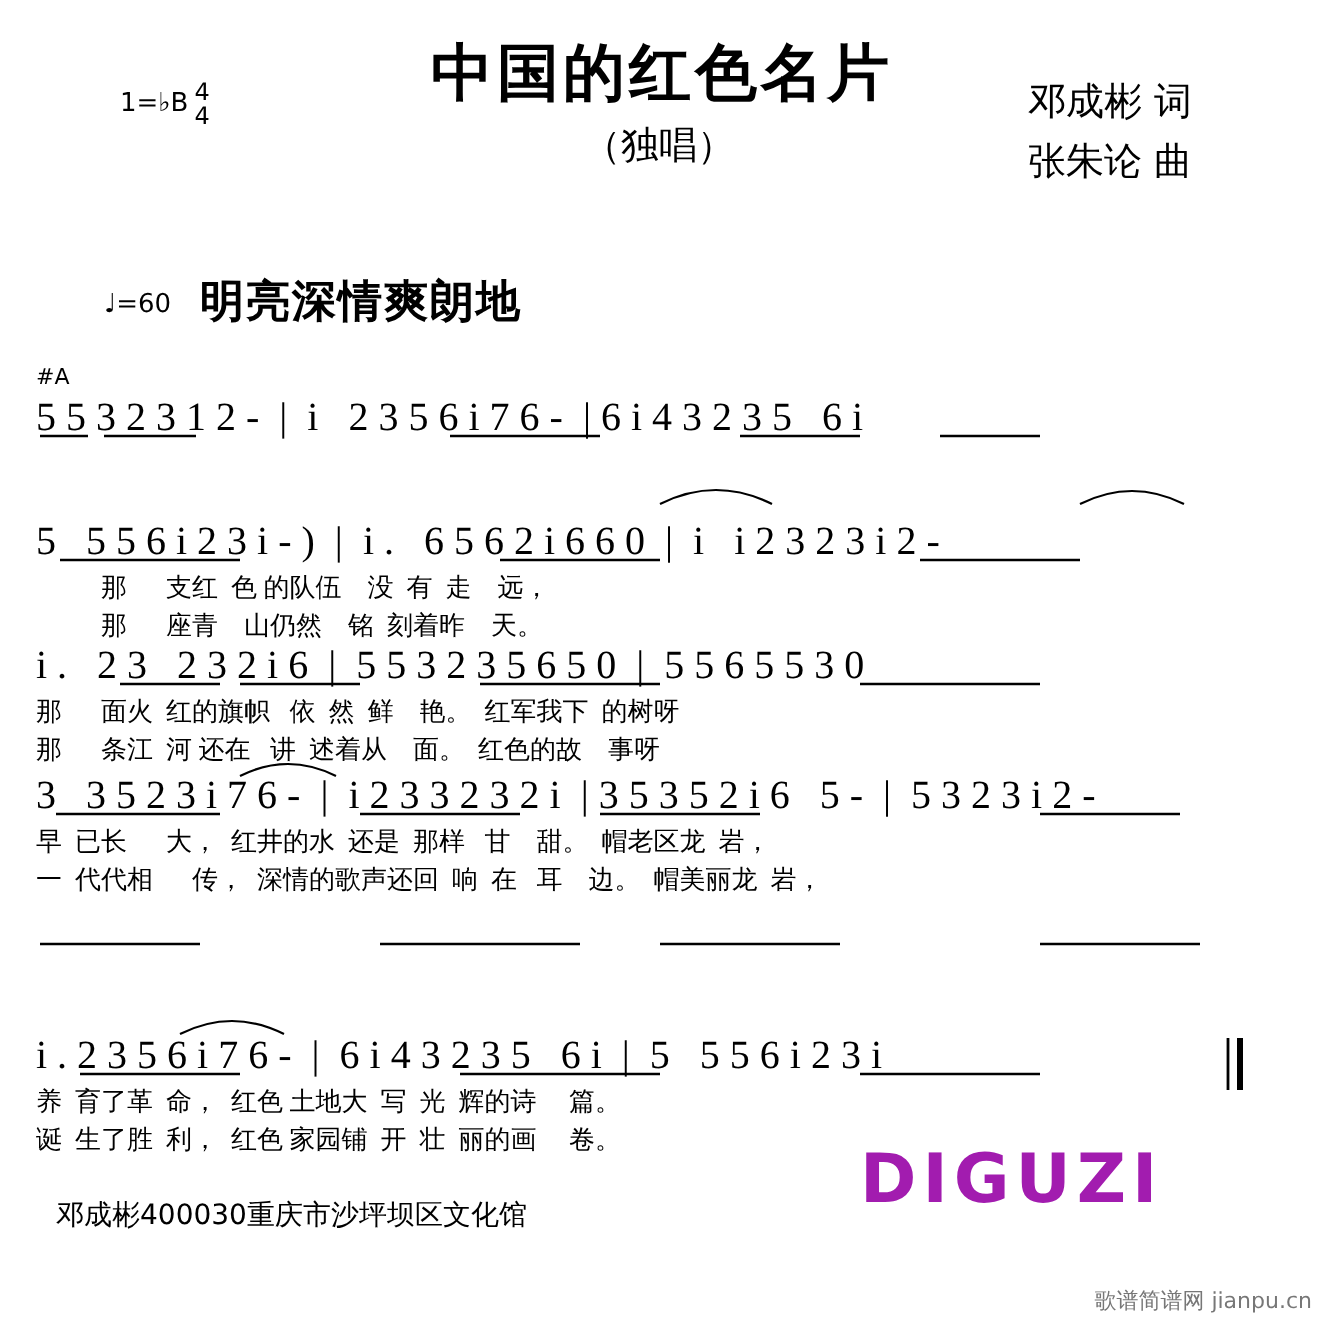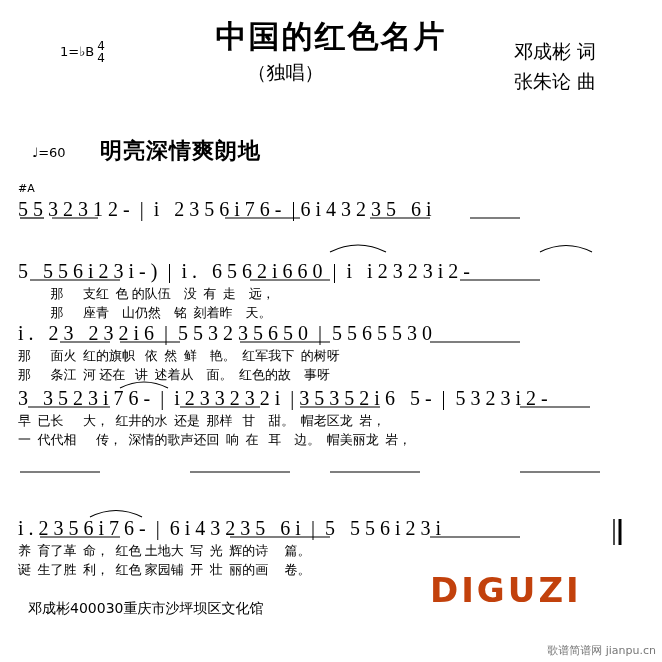--- a/index.html
+++ b/index.html
@@ -32,20 +32,21 @@
     font-size: 31px;
     letter-spacing: 2px;
   }
   .subtitle {
     position: absolute;
     left: 0; top: 60px;
     width: 571px;
     text-align: center;
     font-family: "DejaVu Sans", sans-serif;
     font-size: 19px;
+    padding-left: 44px;
   }
   .key-sig {
     position: absolute;
     left: 60px; top: 40px;
     font-family: "DejaVu Sans", sans-serif;
     font-size: 13px;
     white-space: nowrap;
   }
   .key-sig .meter {
     display: inline-block;
@@ -61,21 +62,21 @@
     right: 66px; top: 36px;
     text-align: left;
     font-family: "DejaVu Sans", sans-serif;
     font-size: 19px;
     line-height: 30px;
   }
   .credits div { white-space: nowrap; }
 
   .tempo {
     position: absolute;
-    left: 32px; top: 145px;
+    left: 52px; top: 145px;
     font-family: "DejaVu Sans", sans-serif;
     font-size: 13px;
     white-space: nowrap;
   }
   .expression {
     position: absolute;
     left: 100px; top: 136px;
     font-family: "DejaVu Sans", sans-serif;
     font-weight: bold;
     font-size: 22px;
@@ -135,21 +136,21 @@
     right: 6px; bottom: 4px;
     font-family: "DejaVu Sans", sans-serif;
     font-size: 11px;
     color: #777777;
   }
   .bigmark {
     position: absolute;
     left: 430px; top: 570px;
     font-family: "DejaVu Sans", sans-serif;
     font-size: 34px;
-    color: #c2410c;
+    color: #a21caf;
     letter-spacing: 3px;
     font-weight: bold;
   }
 </style>
 </head>
 <body>
 
 <div class="sheet">
 
   <div class="key-sig">

